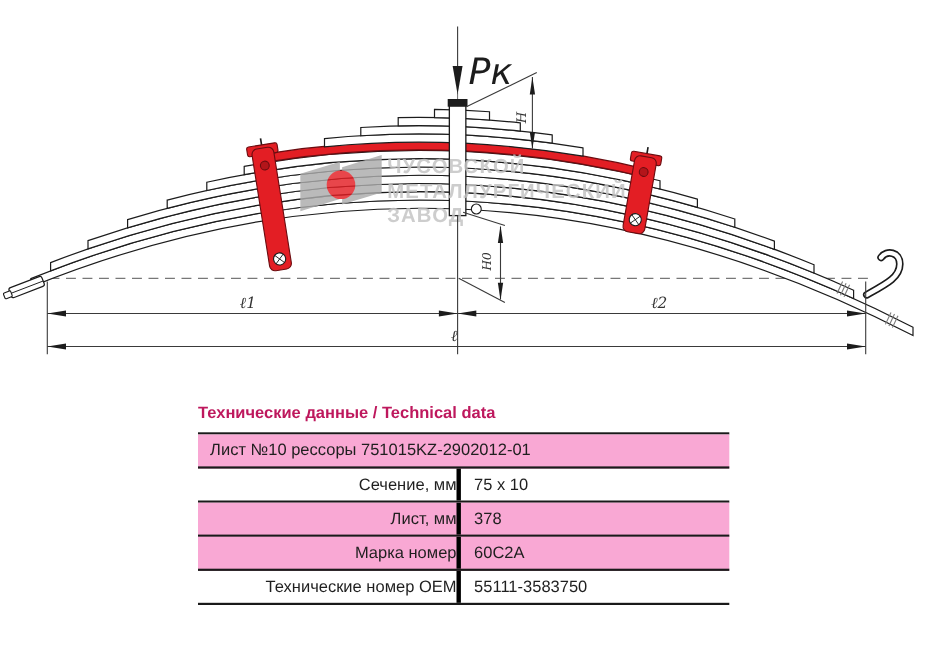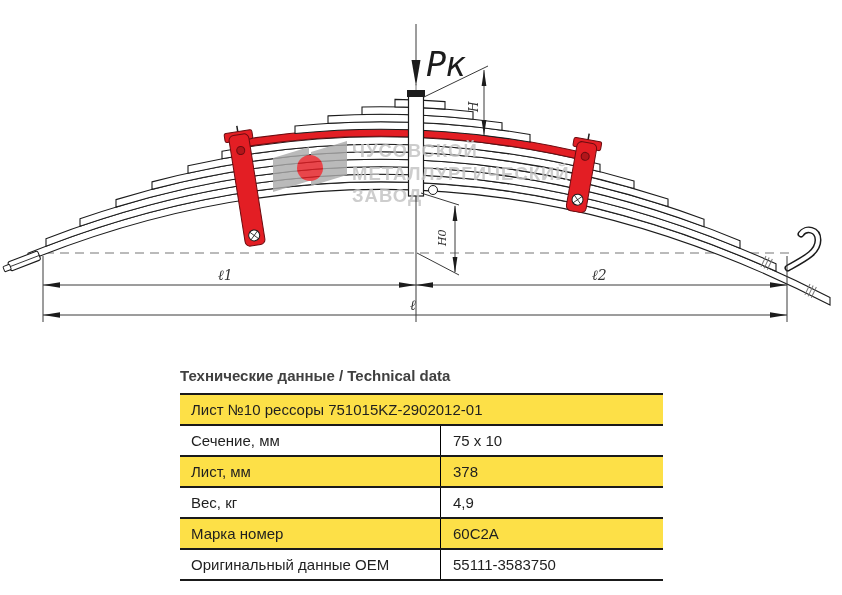--- a/index.html
+++ b/index.html
@@ -8,28 +8,28 @@
   .drawing{position:absolute;left:0;top:0;}
   .leaf{fill:#fff;stroke:#1c1c1c;stroke-width:1.1;}
   .leaf-red{fill:#e31e24;stroke:#6b0c10;stroke-width:1.1;}
   .dim{stroke:#3a3a3a;stroke-width:1;fill:none;}
   .dash{stroke:#777;stroke-width:1.2;stroke-dasharray:9 6;fill:none;}
   .arrow{fill:#1c1c1c;stroke:none;}
   .dimtext{font-family:"DejaVu Serif",serif;font-style:italic;fill:#333;}
   .wm-text{font-family:"Liberation Sans",sans-serif;font-weight:bold;fill:#c3c3c3;letter-spacing:1px;}
   .force-text{font-family:"DejaVu Sans",sans-serif;font-style:italic;fill:#1c1c1c;}
   .table-wrap{position:absolute;left:180px;top:367px;width:483px;}
-  .tbl-title{color:#404040;font-weight:bold;font-size:15px;margin:0 0 9px 0;}
+  .tbl-title{color:#be185d;font-weight:bold;font-size:15px;margin:0 0 9px 0;}
   .tbl{border-top:2px solid #1a1a1a;}
   .t-row{display:flex;align-items:center;height:29px;border-bottom:2px solid #1a1a1a;
          font-size:15px;color:#1f1f1f;}
-  .t-row.gray{background:#fde047;}
-  .t-cell-label{width:235px;padding-left:11px;box-sizing:border-box;}
-  .t-cell-value{flex:1;padding-left:12px;border-left:1px solid #000000;height:100%;
-                display:flex;align-items:center;box-sizing:border-box;margin-left:25px;}
+  .t-row.gray{background:#f9a8d4;}
+  .t-cell-label{width:235px;padding-left:11px;box-sizing:border-box;text-align:right;}
+  .t-cell-value{flex:1;padding-left:12px;border-left:4px solid #000000;height:100%;
+                display:flex;align-items:center;box-sizing:border-box;}
   .t-cell-span{padding-left:11px;}
 </style>
 </head>
 <body>
 
 <div class="stage">
 
   <svg class="drawing" width="842" height="360" viewBox="0 0 842 360">
 
     <line class="dash" x1="45" y1="253" x2="795" y2="253"></line>
@@ -163,27 +163,23 @@
         <div class="t-cell-span">Лист №10 рессоры 751015KZ-2902012-01</div>
       </div>
       <div class="t-row">
         <div class="t-cell-label">Сечение, мм</div>
         <div class="t-cell-value">75 x 10</div>
       </div>
       <div class="t-row gray">
         <div class="t-cell-label">Лист, мм</div>
         <div class="t-cell-value">378</div>
       </div>
-      <div class="t-row">
-        <div class="t-cell-label">Вес, кг</div>
-        <div class="t-cell-value">4,9</div>
-      </div>
       <div class="t-row gray">
         <div class="t-cell-label">Марка номер</div>
         <div class="t-cell-value">60С2А</div>
       </div>
       <div class="t-row">
-        <div class="t-cell-label">Оригинальный данные OEM</div>
+        <div class="t-cell-label">Технические номер OEM</div>
         <div class="t-cell-value">55111-3583750</div>
       </div>
     </div>
   </div>
 </div>
 
 </body></html>

